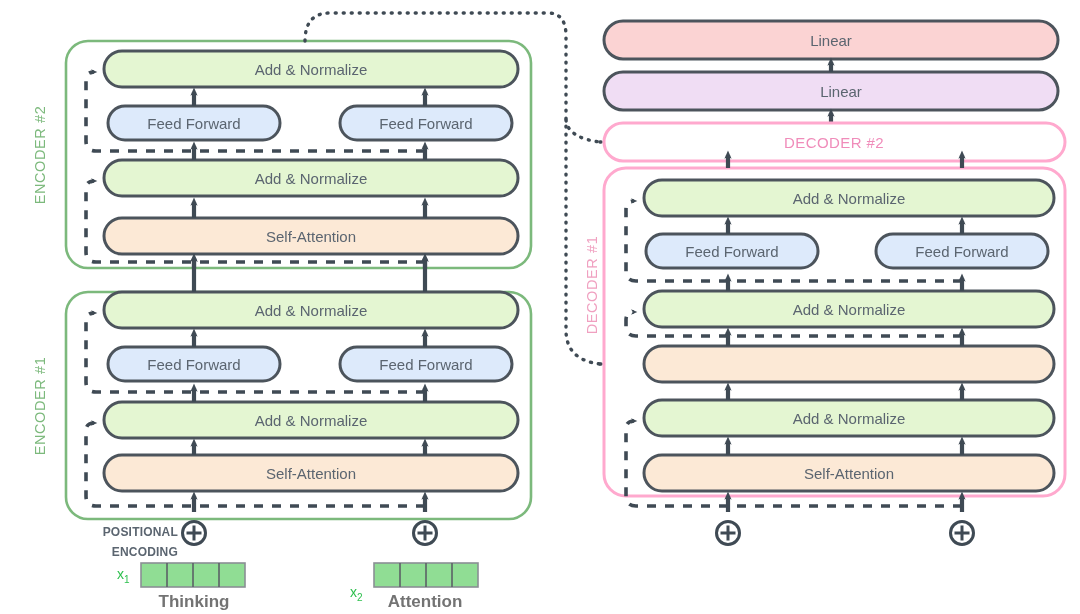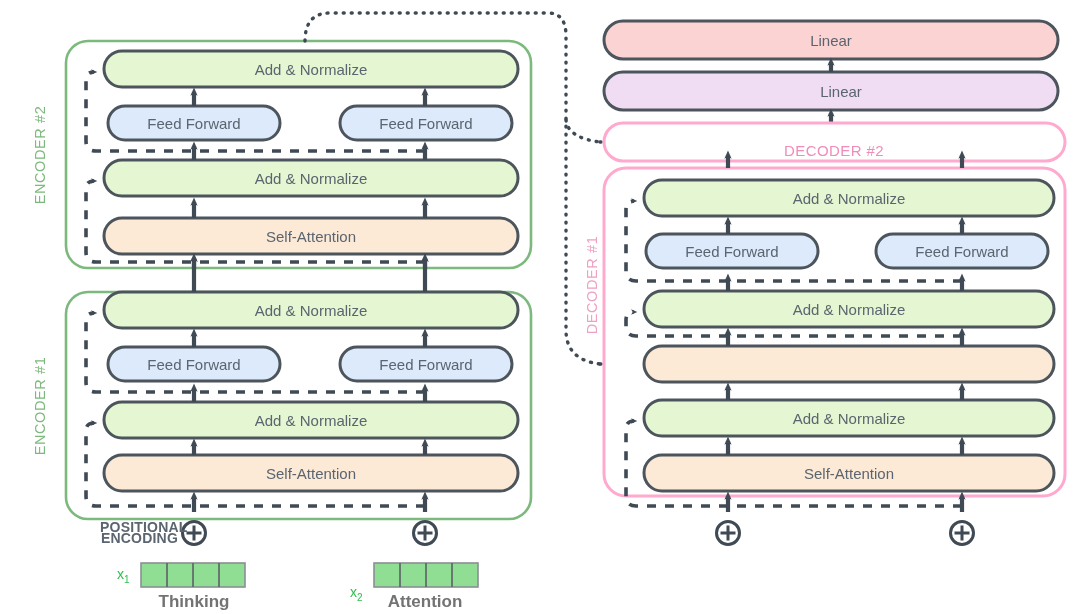--- a/index.html
+++ b/index.html
@@ -25,22 +25,22 @@
     transform-origin:0 0;
     transform:rotate(-90deg) translate(-50%,-50%);
   }
   .enc-vlabel{color:#7cb97c;}
   .dec-vlabel{color:#f0a0c0;}
 
   .dec2-lbl{color:#f08cba;font-size:15px;letter-spacing:.4px;}
 
   .pos-enc{
     position:absolute;
-    font-size:14px;
-    line-height:11px;
+    font-size:12px;
+    line-height:20px;
     color:#5b6570;
     text-align:right;
     font-weight:bold;
     letter-spacing:.2px;
     white-space:pre-line;
   }
 
   .word{
     position:absolute;
     color:#737373;
@@ -216,21 +216,21 @@
 
 <div class="lbl ctr" style="left:311px;top:310px;">Add &amp; Normalize</div>
 <div class="lbl ctr" style="left:194px;top:364px;">Feed Forward</div>
 <div class="lbl ctr" style="left:426px;top:364px;">Feed Forward</div>
 <div class="lbl ctr" style="left:311px;top:420px;">Add &amp; Normalize</div>
 <div class="lbl ctr" style="left:311px;top:473px;">Self-Attention</div>
 
 <div class="lbl ctr" style="left:831px;top:40px;">Linear</div>
 <div class="lbl ctr" style="left:831px;top:91px;margin-left:10px;">Linear</div>
 
-<div class="lbl ctr dec2-lbl" style="left:834px;top:142px;margin-top:8px;">DECODER #2</div>
+<div class="lbl ctr dec2-lbl" style="left:834px;top:142px;">DECODER #2</div>
 
 <div class="lbl ctr" style="left:849px;top:198px;">Add &amp; Normalize</div>
 <div class="lbl ctr" style="left:732px;top:251px;">Feed Forward</div>
 <div class="lbl ctr" style="left:962px;top:251px;">Feed Forward</div>
 <div class="lbl ctr" style="left:849px;top:309px;">Add &amp; Normalize</div>
 <div class="lbl ctr" style="left:849px;top:418px;">Add &amp; Normalize</div>
 <div class="lbl ctr" style="left:849px;top:473px;">Self-Attention</div>
 
 <div class="pos-enc" style="left:100px;top:522px;width:78px;">POSITIONAL
 ENCODING</div>

